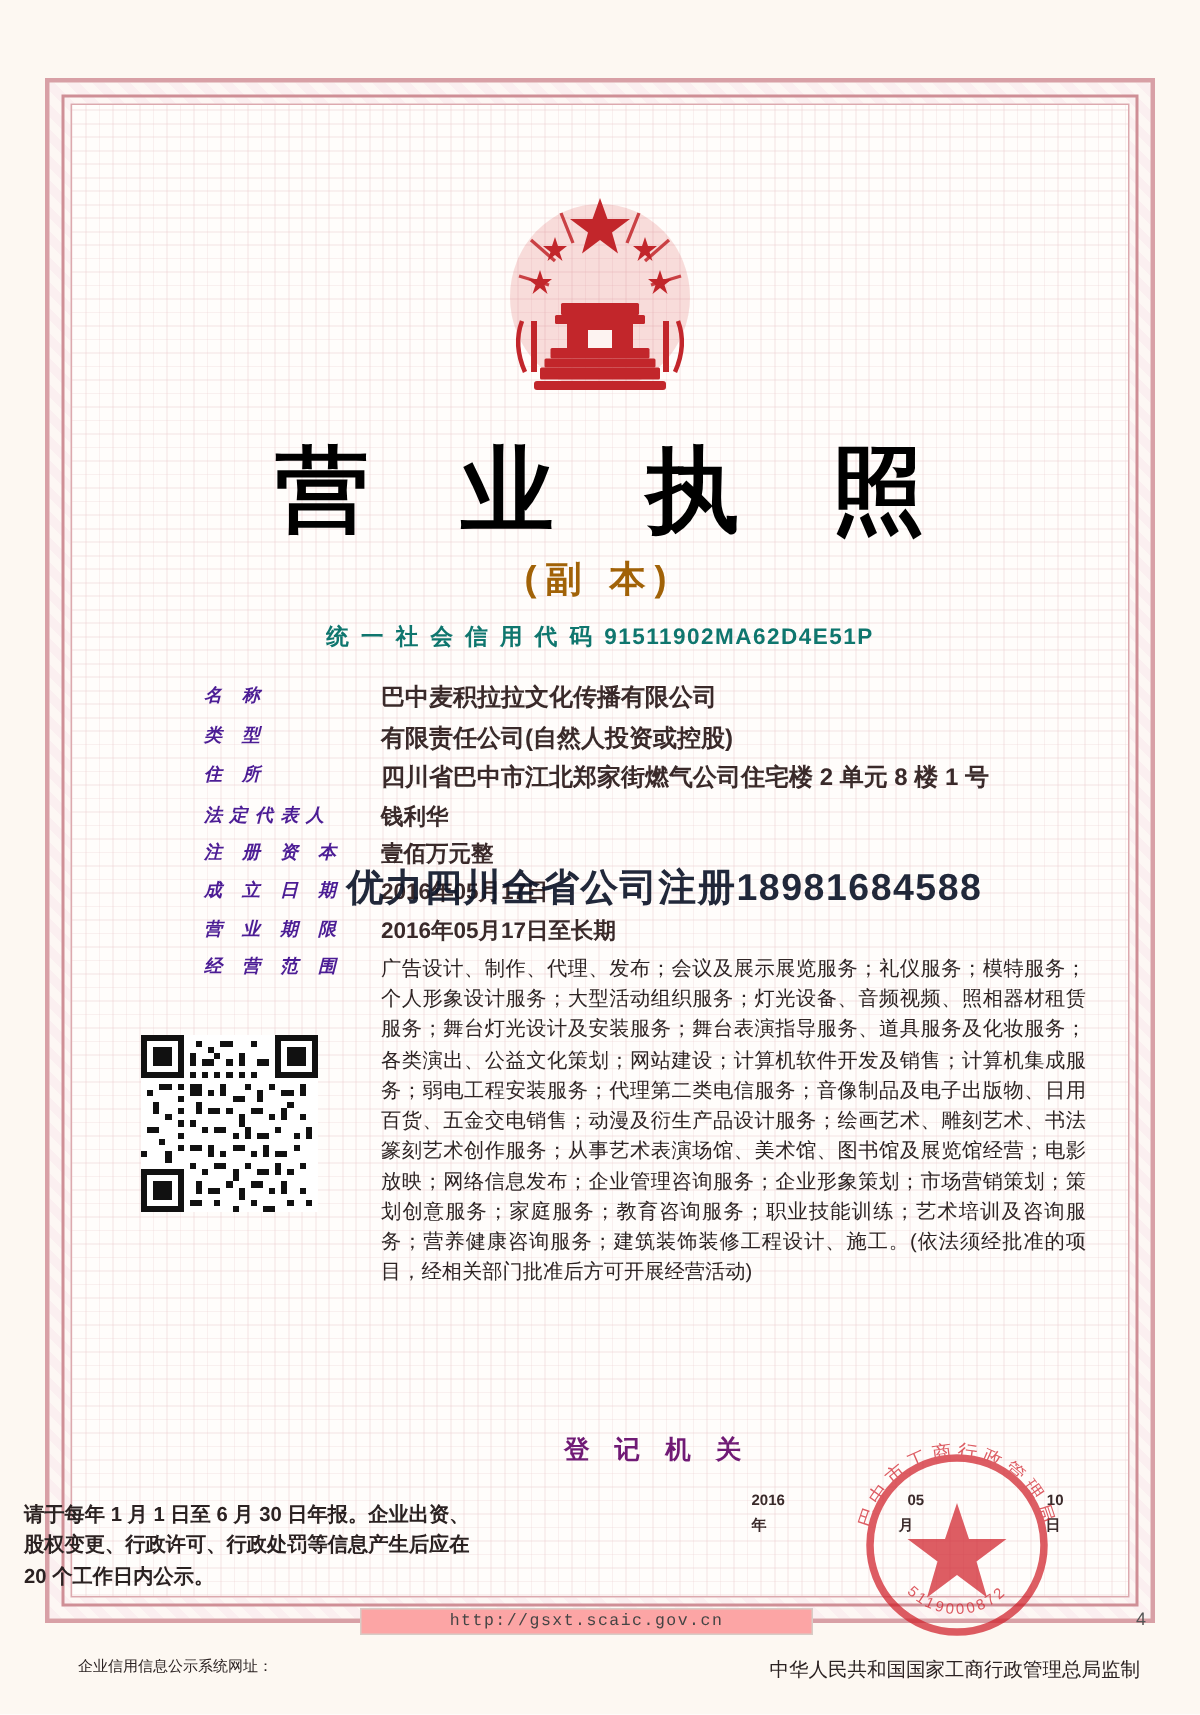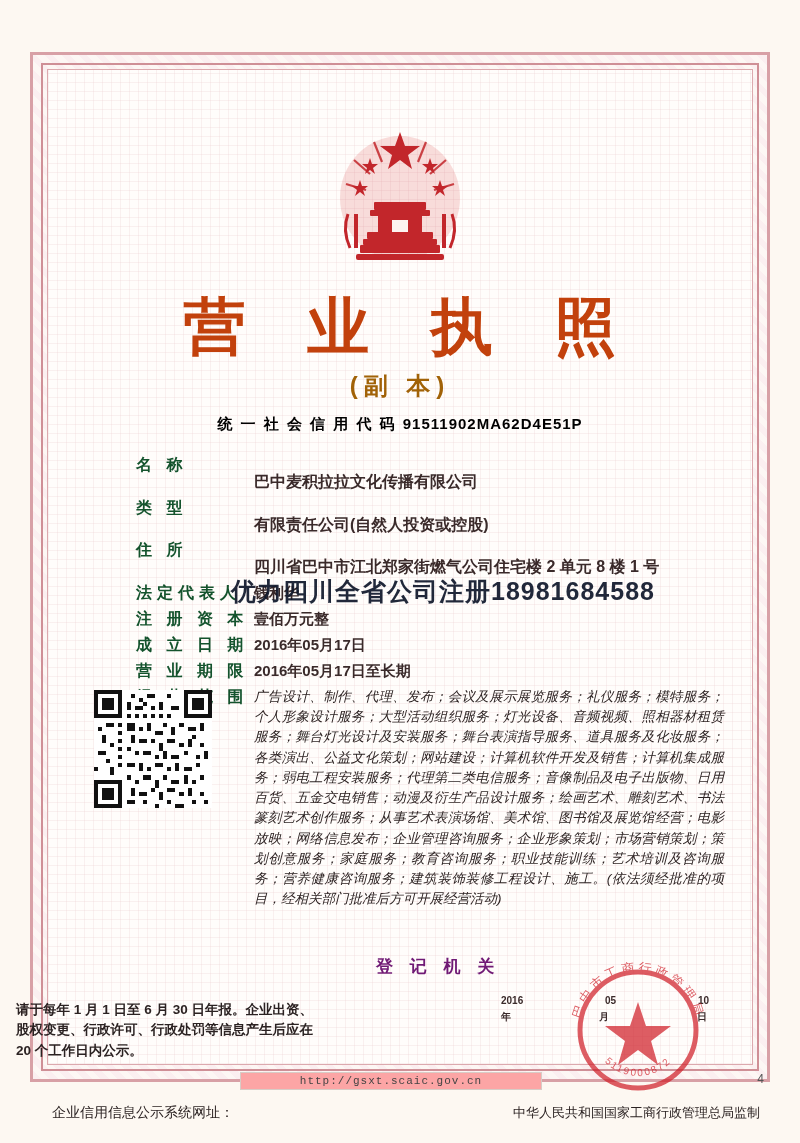--- a/index.html
+++ b/index.html
@@ -51,54 +51,55 @@
   }
   .emblem svg{display:block;}
   
   .title{
     position:absolute;left:0;right:0;top:215px;
     text-align:center;
     font-family:"DejaVu Sans","Liberation Sans",sans-serif;
     font-size:62px;
     letter-spacing:20px;
     font-weight:700;
-    color:#c2410c;
+    color:#000000;
     text-indent:20px;
   }
   .subtitle{
     position:absolute;left:0;right:0;top:300px;
     text-align:center;
     font-size:24px;letter-spacing:6px;color:#a16207;font-weight:700;
   }
   .credit{
     position:absolute;left:0;right:0;top:345px;
     text-align:center;
-    font-size:15px;color:#000000;font-weight:700;letter-spacing:2px;
+    font-size:15px;color:#0f766e;font-weight:700;letter-spacing:2px;
   }
   .credit .code{letter-spacing:1px;font-family:"Liberation Sans",sans-serif;}
 
   
   .fields{
     position:absolute;left:90px;top:385px;width:600px;
   }
   .row{display:flex;align-items:flex-start;margin-bottom:5px;}
   .row .lab{
     width:118px;flex:0 0 118px;
-    font-size:16px;font-weight:700;color:#14532d;
+    font-size:12px;font-weight:700;color:#4c1d95;
     letter-spacing:5px;
     white-space:nowrap;
+    font-style:italic;
   }
   .row .val{
     font-size:15px;color:#3a2a2a;line-height:1.35;
     font-weight:700;
   }
-  .row.big .val{font-size:16px;margin-top:16px;}
+  .row.big .val{font-size:16px;}
   .scope .val{
     font-size:13.5px;line-height:1.5;text-align:justify;width:470px;
-    font-weight:400;color:#2e2424;font-style:italic;
+    font-weight:400;color:#2e2424;
   }
   
   .watermark{
     position:absolute;left:185px;top:505px;
     font-size:25px;font-weight:700;color:#0f172a;
     letter-spacing:1px;white-space:nowrap;
     opacity:.92;
   }
   
   .qr{
@@ -129,21 +130,21 @@
   .url-strip{
     position:absolute;left:240px;top:1072px;width:300px;
     text-align:center;font-size:11px;color:#444;
     font-family:"Liberation Mono","DejaVu Sans Mono",monospace;
     letter-spacing:1px;
     background:#fca5a5;
     border:1px solid #d8ccc6;
     padding:2px 0;
   }
   .foot-left{
-    position:absolute;left:52px;top:1104px;font-size:14px;color:#2b2222;
+    position:absolute;left:52px;top:1104px;font-size:10px;color:#2b2222;
   }
   .foot-right{
     position:absolute;right:40px;top:1104px;font-size:13px;color:#2b2222;margin-left:10px;
   }
   .pagemark{
     position:absolute;right:36px;top:1072px;font-size:12px;color:#555;
   }
 </style>
 </head>
 <body>

